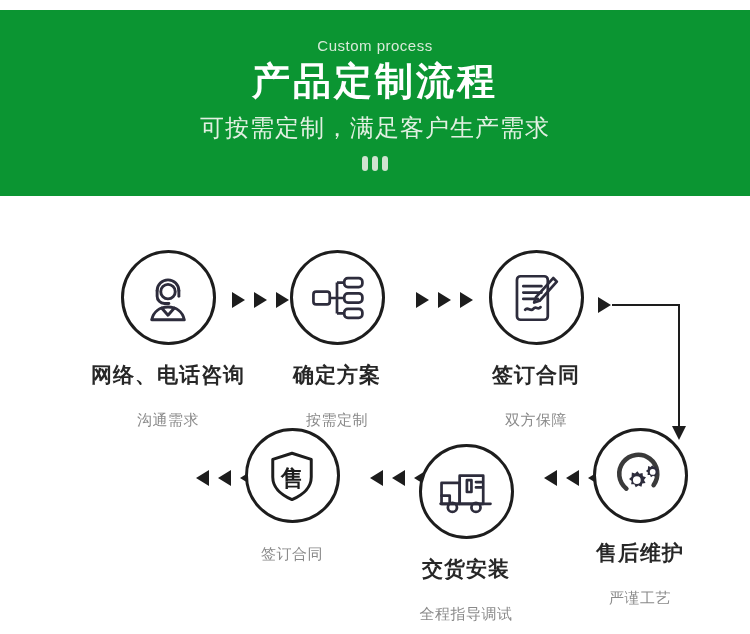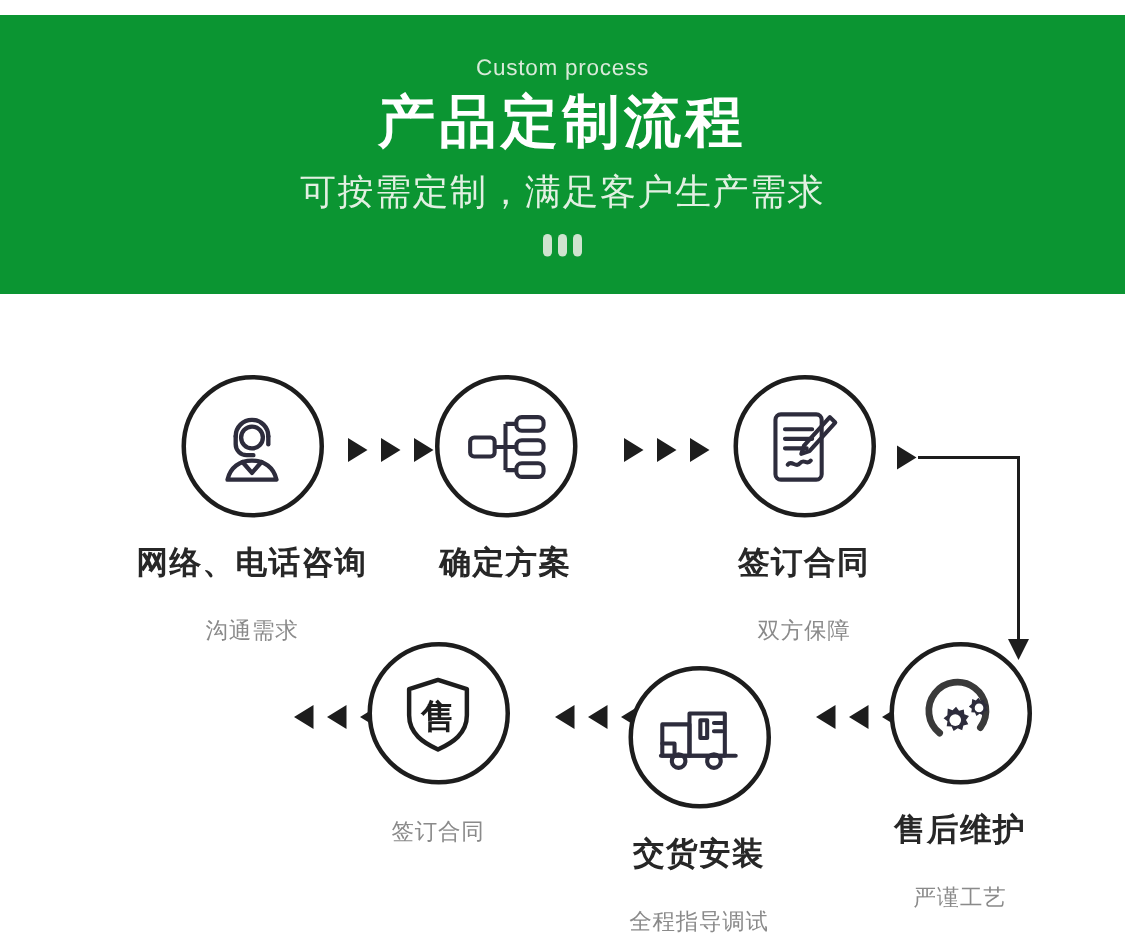--- a/index.html
+++ b/index.html
@@ -159,20 +159,21 @@
         <g fill="none" stroke="#2d2c3c" stroke-width="3" stroke-linejoin="round">
           <rect x="6" y="25" width="18" height="14" rx="3"></rect>
           <rect x="40" y="10" width="20" height="10" rx="4"></rect>
           <rect x="40" y="27" width="20" height="10" rx="4"></rect>
           <rect x="40" y="44" width="20" height="10" rx="4"></rect>
           <path d="M24 32h8M32 15v34M32 15h8M32 32h8M32 49h8"></path>
         </g>
       </svg>
     </div>
     <div class="node-title">确定方案</div>
+    <div class="node-sub">按需定制</div>
   </div>
 
   <div class="arrows" style="left:416px;top:96px;">
     <span class="tri-r"></span>
     <span class="tri-r"></span>
     <span class="tri-r"></span>
   </div>
 
   <div class="node" style="left:446px;top:54px;">
     <div class="circle">

